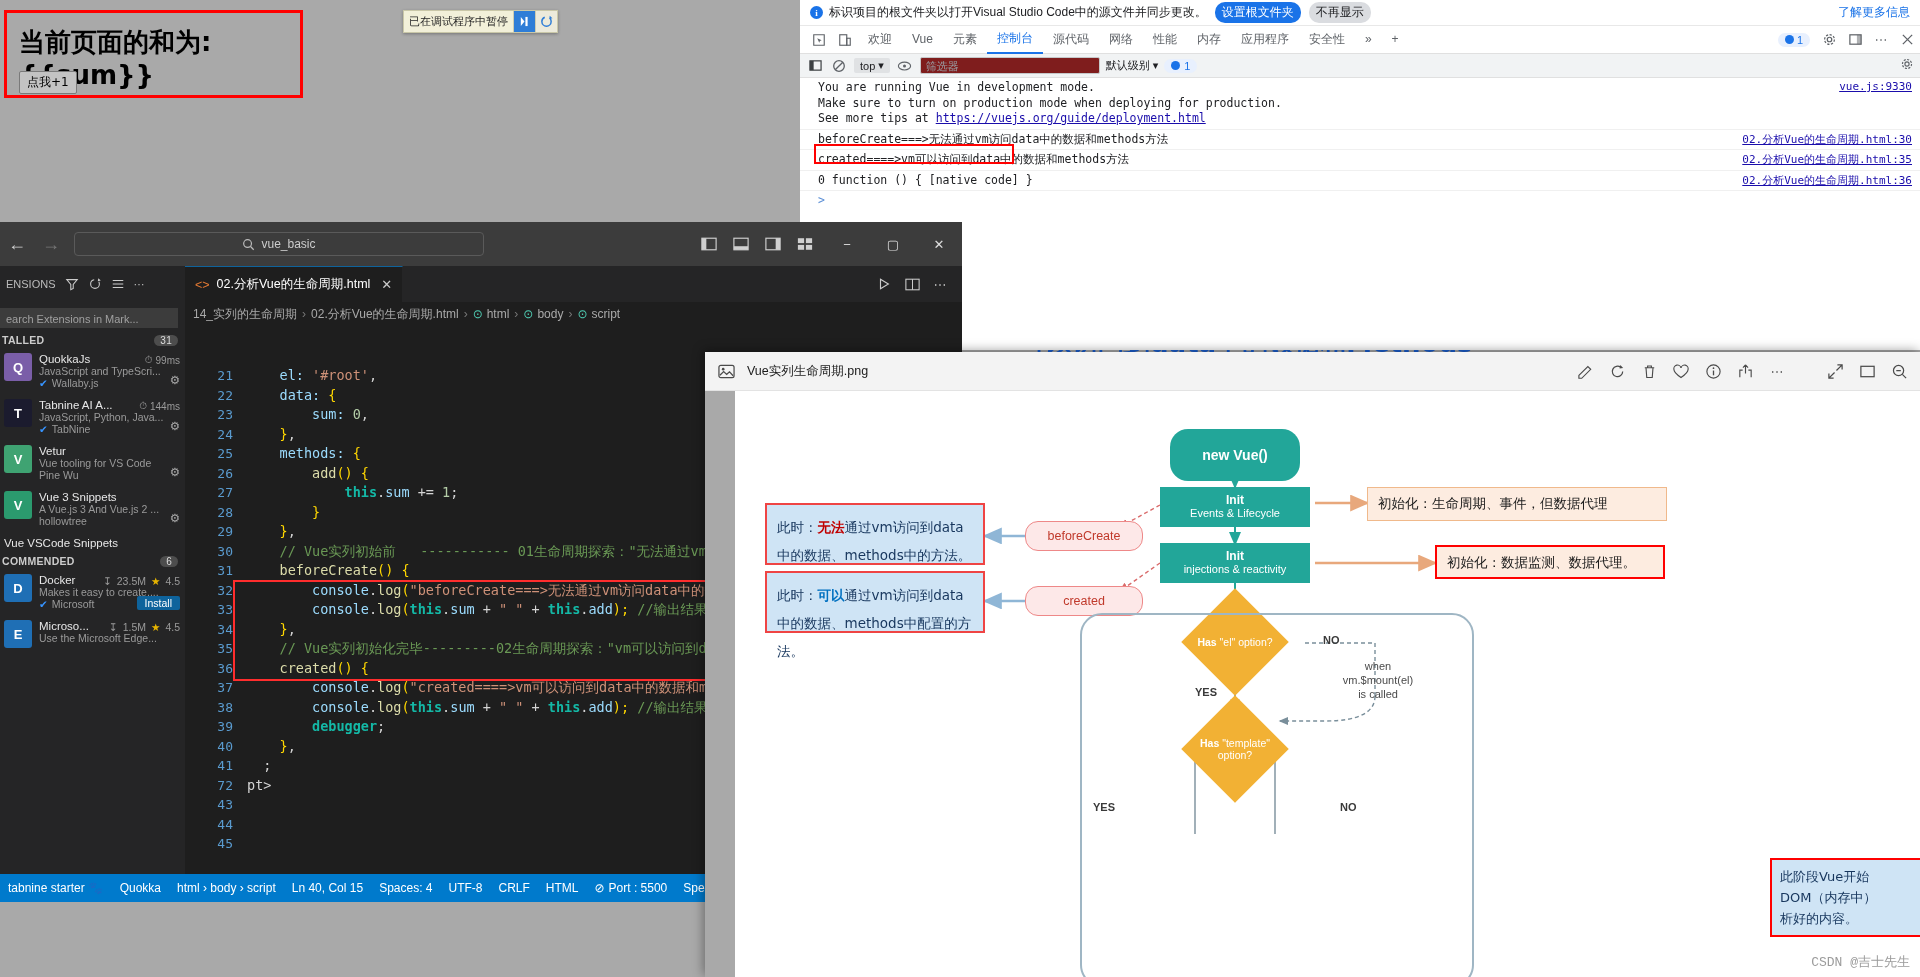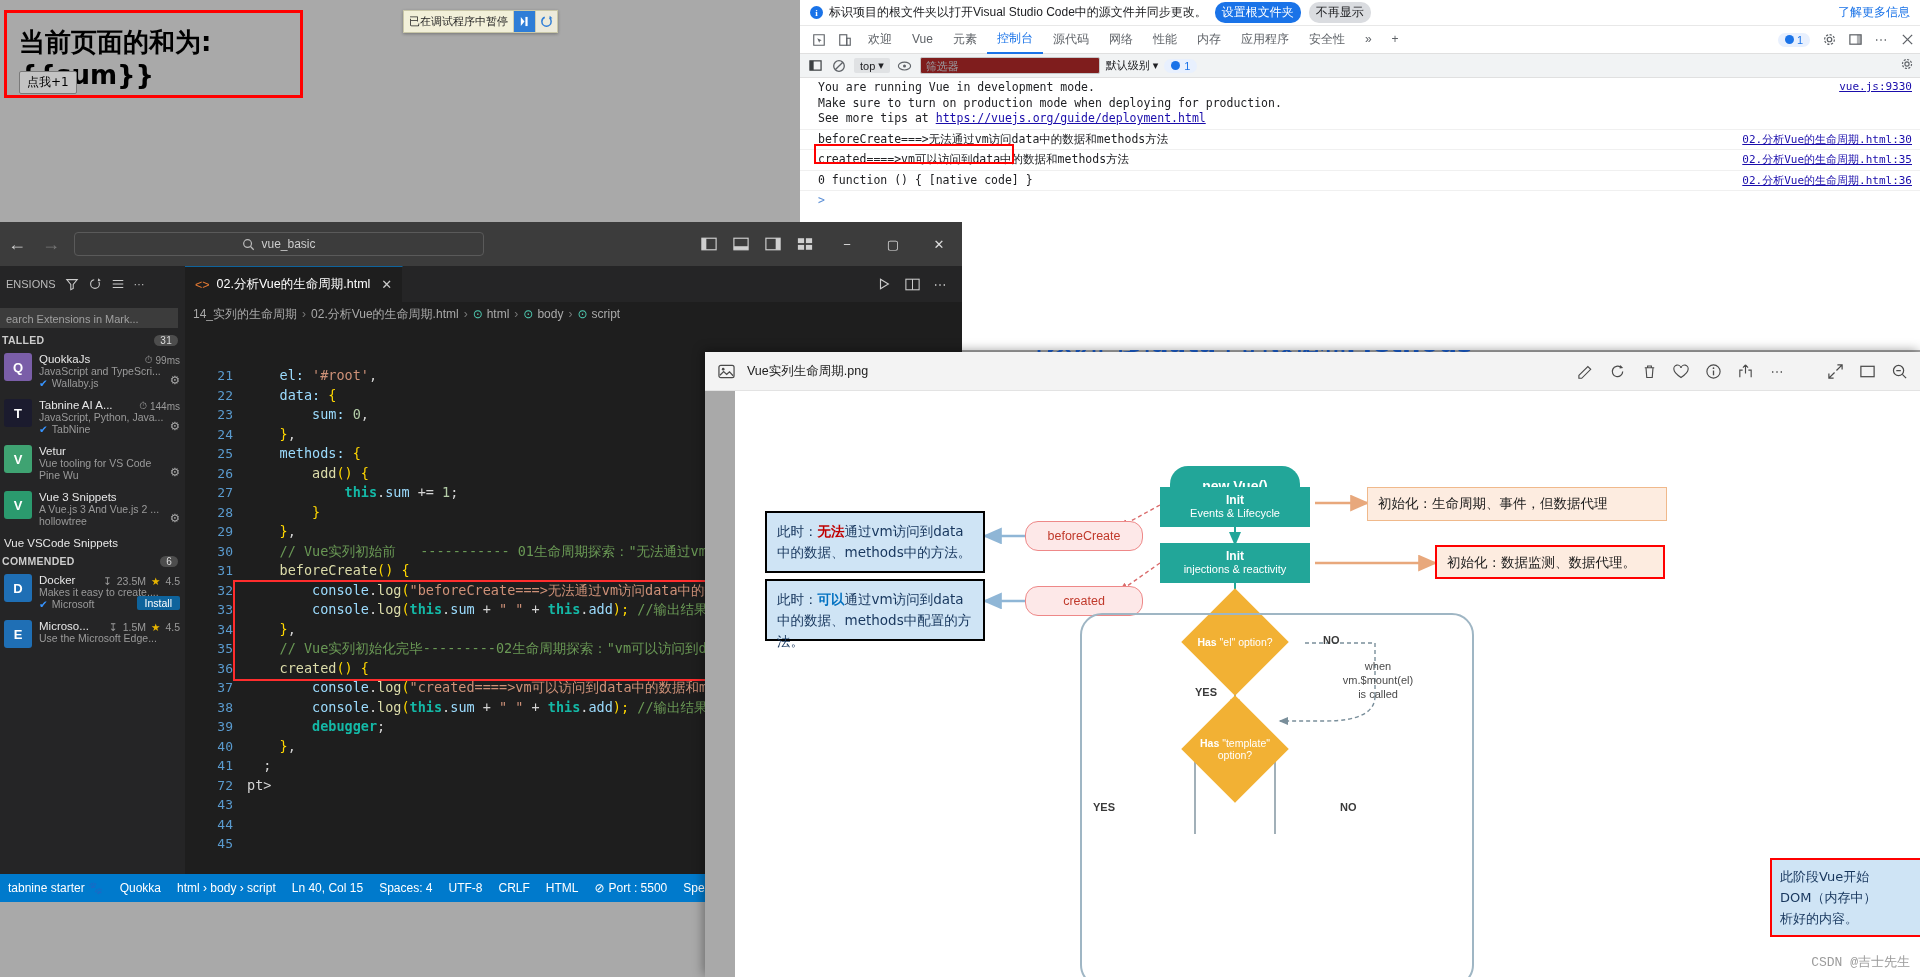--- a/index.html
+++ b/index.html
@@ -279,24 +279,23 @@
     font-size:12.5px;display:flex;align-items:center;justify-content:center;
     font-family:"Liberation Sans",sans-serif;
   }
   .fl-diamond{
     background:#f2b134;color:#fff;font-size:10.5px;line-height:12px;
     display:flex;flex-direction:column;align-items:center;justify-content:center;
     transform:rotate(45deg);font-family:"Liberation Sans",sans-serif;
   }
   .fl-diamond .inner{transform:rotate(-45deg);width:92px;}
   .fl-note{
-    background:#cfe4f5;border:2px solid #000000;color:#17365d;font-size:13.5px;
-    line-height:21px;padding:8px 10px;box-sizing:border-box;
+    background:#cfe4f5;border:2px solid #ef4444;color:#17365d;font-size:13.5px;
+    line-height:28px;padding:8px 10px;box-sizing:border-box;
     font-family:"DejaVu Sans",sans-serif;
-    margin-top:8px;
   }
   .fl-note .bad{color:#c00000;font-weight:bold;}
   .fl-note .good{color:#0070c0;font-weight:bold;}
   .fl-orange{
     background:#fdece0;border:2px solid #ff0000;color:#1b1b1b;font-size:13.5px;
     padding:7px 10px;box-sizing:border-box;font-family:"DejaVu Sans",sans-serif;
   }
   .fl-orange.nored{border:1px solid #f0b98b;}
   .fl-lbl{position:absolute;font-size:11px;color:#3a3a3a;font-family:"Liberation Sans",sans-serif;font-weight:bold;}
   .fl-bigbox{
@@ -828,21 +827,21 @@
       <line x1="580" y1="112" x2="632" y2="112" stroke="#e8a87c" stroke-width="2.4" marker-end="url(#aho)"></line>
       <line x1="580" y1="172" x2="700" y2="172" stroke="#e8a87c" stroke-width="2.4" marker-end="url(#aho)"></line>
 
       <path d="M570 252 H640 V305" stroke="#7a8f9b" stroke-width="1.4" fill="none" stroke-dasharray="4 3"></path>
       <path d="M640 305 Q640 330 590 330 L545 330" stroke="#7a8f9b" stroke-width="1.4" fill="none" stroke-dasharray="4 3" marker-end="url(#ahg)"></path>
 
       <path d="M460 360 V443" stroke="#7a8f9b" stroke-width="1.4" fill="none"></path>
       <path d="M540 360 V443" stroke="#7a8f9b" stroke-width="1.4" fill="none"></path>
     </svg>
 
-    <div class="fl-node fl-round" style="left:435px;top:38px;width:130px;height:40px;margin-top:37px;">new Vue()</div>
+    <div class="fl-node fl-round" style="left:435px;top:38px;width:130px;height:52px;">new Vue()</div>
 
     <div class="fl-node fl-rect" style="left:425px;top:96px;width:150px;height:40px;">
       <b>Init</b>
       <span>Events &amp; Lifecycle</span>
     </div>
 
     <div class="fl-node fl-rect" style="left:425px;top:152px;width:150px;height:40px;">
       <b>Init</b>
       <span>injections &amp; reactivity</span>
     </div>

